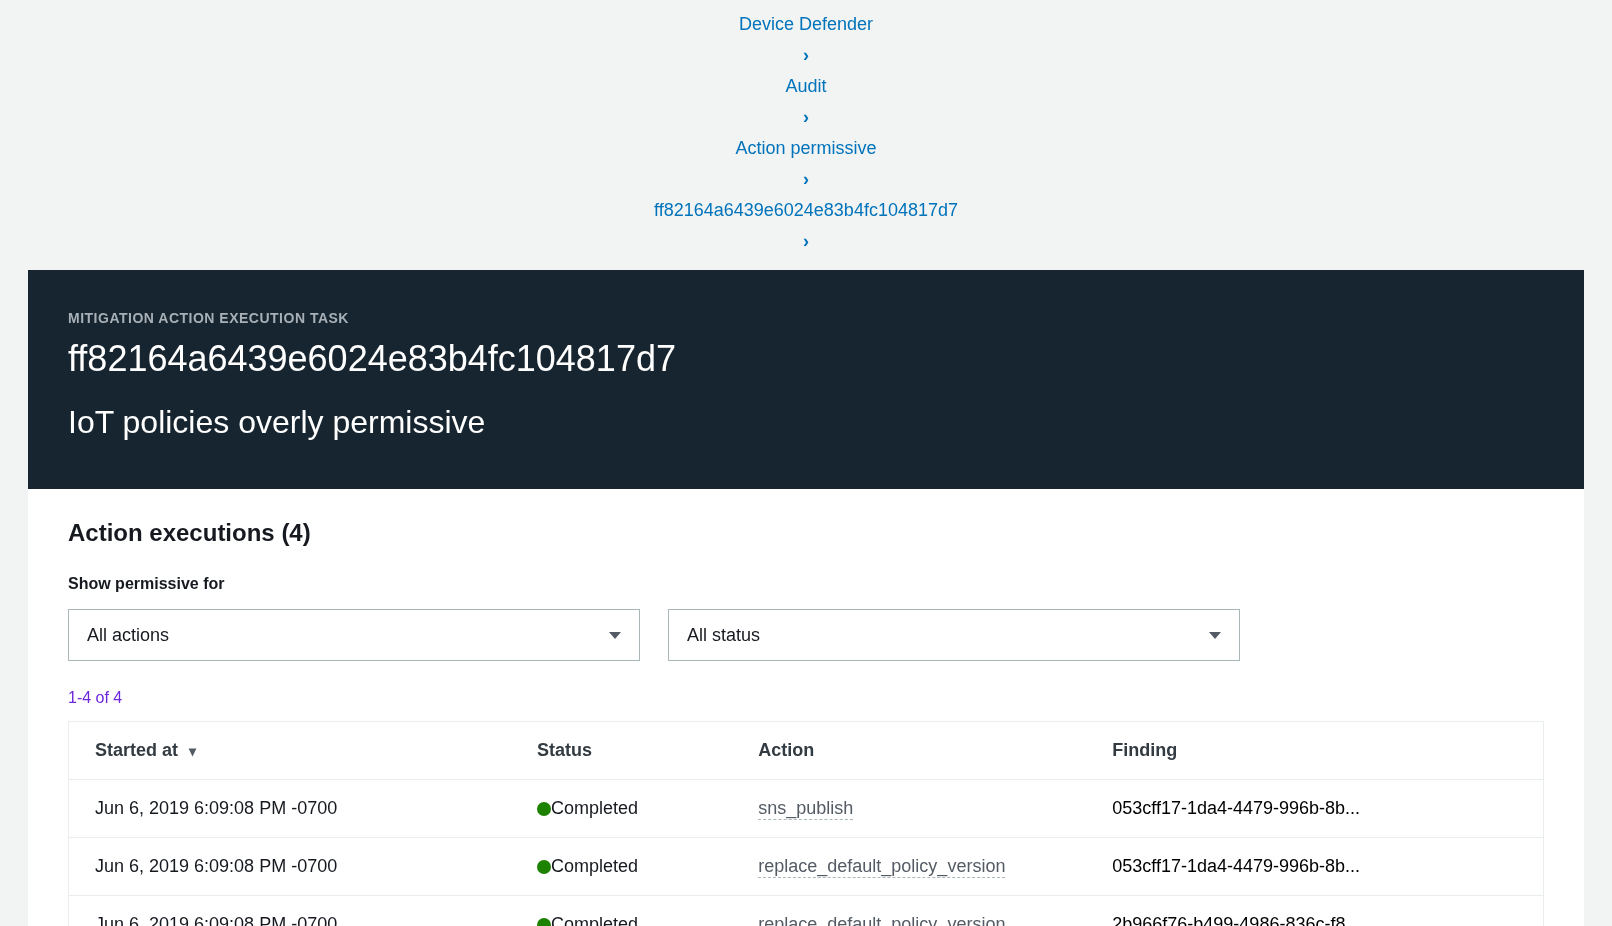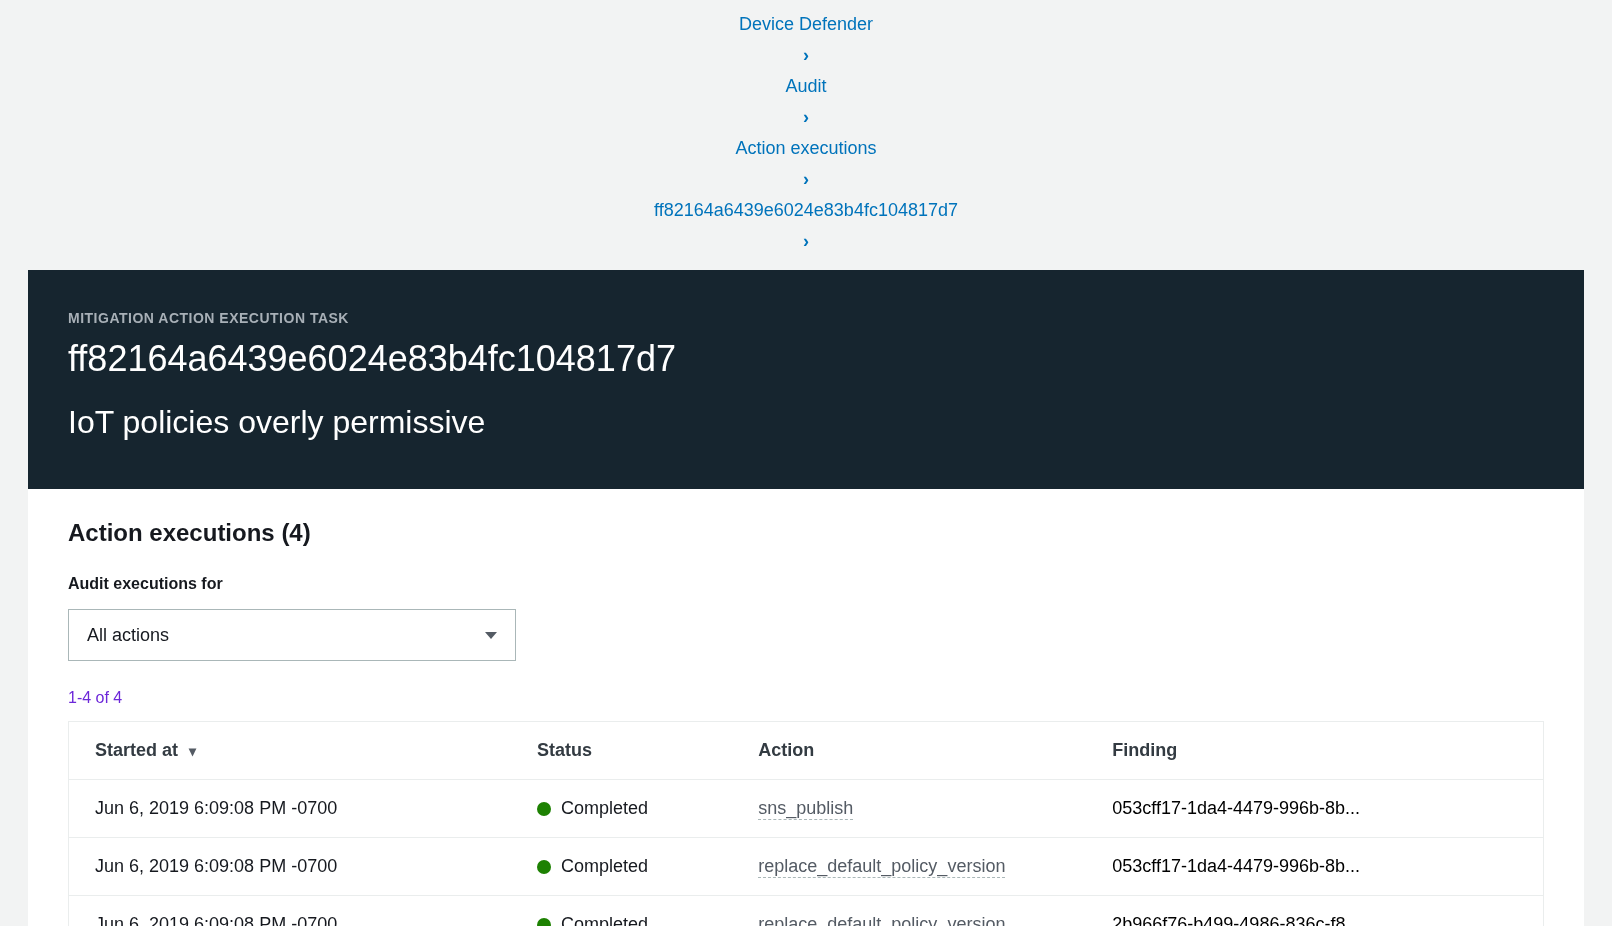--- a/index.html
+++ b/index.html
@@ -65,21 +65,21 @@
       font-weight: 700;
       font-size: 16px;
       margin-bottom: 16px;
     }
     .filters-row {
       display: flex;
       gap: 28px;
       margin-bottom: 28px;
     }
     .select {
-      width: 448px;
+      width: 572px;
       height: 52px;
       border: 1px solid #aab7b8;
       background: #fff;
       display: flex;
       align-items: center;
       justify-content: space-between;
       padding: 0 18px;
       font-size: 18px;
       color: #16191f;
       cursor: pointer;
@@ -113,21 +113,20 @@
     }
     .sort-caret {
       display: inline-block;
       margin-left: 6px;
       font-size: 14px;
       color: #545b64;
     }
     .status-cell {
       display: flex;
       align-items: center;
-      gap: 10px;
     }
     .status-dot {
       width: 14px; height: 14px;
       border-radius: 50%;
       background: #1d8102;
       display: inline-block;
     }
     .action-link {
       color: #545b64;
       text-decoration: none;
@@ -147,41 +146,45 @@
     .col-finding { width: 31%; }
   </style>
 </head>
 <body>
 
 <nav class="breadcrumbs">
   <a href="#">Device Defender</a>
   <span class="sep">›</span>
   <a href="#">Audit</a>
   <span class="sep">›</span>
-  <a href="#">Action executions</a>
+  <a href="#">Action permissive</a>
   <span class="sep">›</span>
   <a href="#">ff82164a6439e6024e83b4fc104817d7</a>
   <span class="sep">›</span>
 </nav>
 
 <div class="card">
   <div class="header-dark">
     <div class="header-eyebrow">MITIGATION ACTION EXECUTION TASK</div>
     <div class="header-title">ff82164a6439e6024e83b4fc104817d7</div>
     <div class="header-subtitle">IoT policies overly permissive</div>
   </div>
 
   <div class="panel">
     <h2 class="panel-title">Action executions (4)</h2>
 
-    <div class="filter-label">Audit executions for</div>
+    <div class="filter-label">Show permissive for</div>
 
     <div class="filters-row">
       <div class="select">
         <span>All actions</span>
+        <span class="caret"></span>
+      </div>
+      <div class="select">
+        <span>All status</span>
         <span class="caret"></span>
       </div>
     </div>
 
     <div class="count-label">1-4 of 4</div>
 
     <table>
       <thead>
         <tr>
           <th class="col-started">

